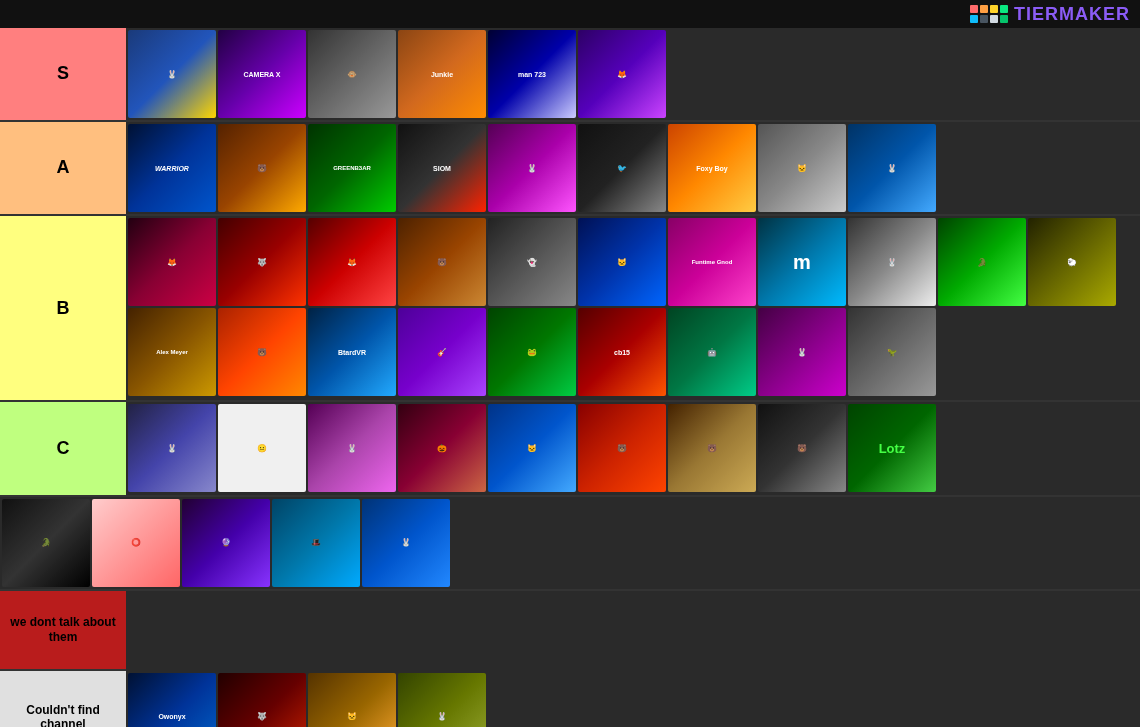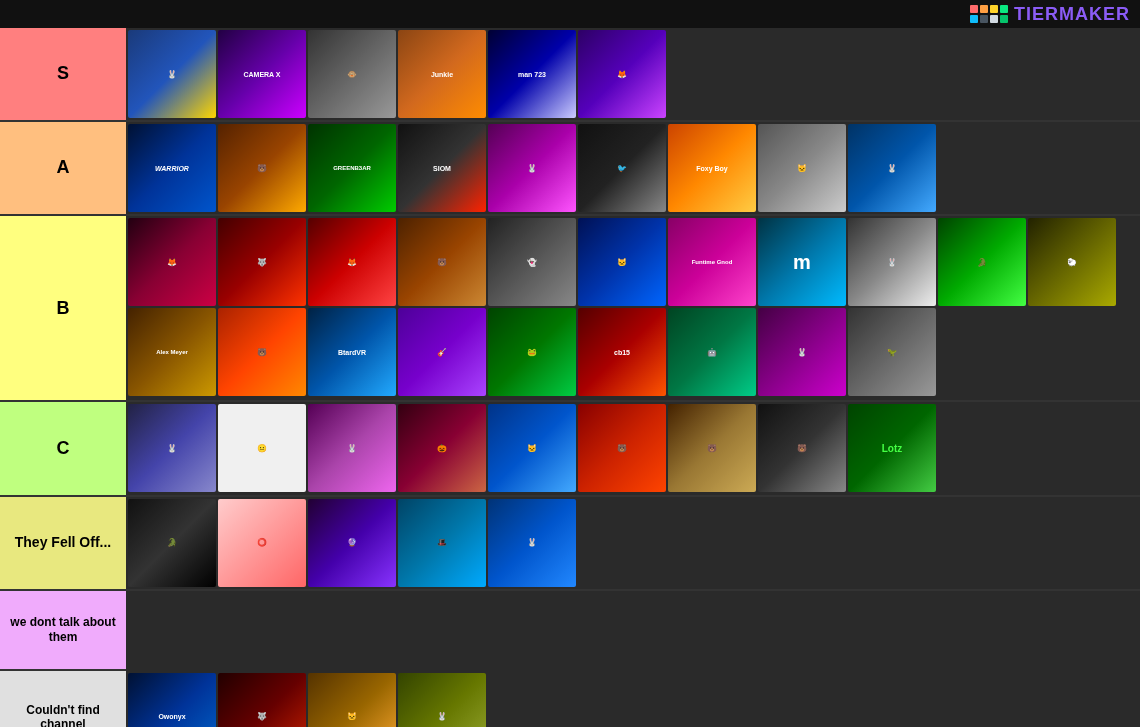--- a/index.html
+++ b/index.html
@@ -373,50 +373,47 @@
         <div class="tier-item">
             <div class="fake-img c6">🐻</div>
           </div>
         <div class="tier-item">
             <div class="fake-img c7">🐻</div>
           </div>
         <div class="tier-item">
             <div class="fake-img c8">🐻</div>
           </div>
         <div class="tier-item">
-            <div class="fake-img c9" style="font-size:10px;color:#44ff44">Lotz</div>
+            <div class="fake-img c9" style="font-size:13px;color:#44ff44">Lotz</div>
           </div>
       </div>
     </div>
 
     <div class="tier-row tier-fell" style="flex:1">
-      <div class="tier-label" style="background:#e8e87f;font-size:14px">
-        <span class="tier-label-text">They Fell Off...</span>
-      </div>
       <div class="tier-items">
         <div class="tier-item">
             <div class="fake-img f1">🐊</div>
           </div>
         <div class="tier-item">
             <div class="fake-img f2">⭕</div>
           </div>
         <div class="tier-item">
             <div class="fake-img f3">🔮</div>
           </div>
         <div class="tier-item">
             <div class="fake-img f4">🎩</div>
           </div>
         <div class="tier-item">
             <div class="fake-img f5">🐰</div>
           </div>
       </div>
     </div>
 
     <div class="tier-row tier-talk" style="flex:0.85">
-      <div class="tier-label" style="background:#f0abfc;font-size:12px">
+      <div class="tier-label" style="background:#b91c1c;font-size:12px">
         <span class="tier-label-text">we dont talk about them</span>
       </div>
       <div class="tier-items" style="background:#2a2a2a">
       </div>
     </div>
 
     <div class="tier-row tier-notfound" style="flex:1">
       <div class="tier-label" style="background:#e0e0e0;font-size:12px">
         <span class="tier-label-text">Couldn't find channel</span>
       </div>

